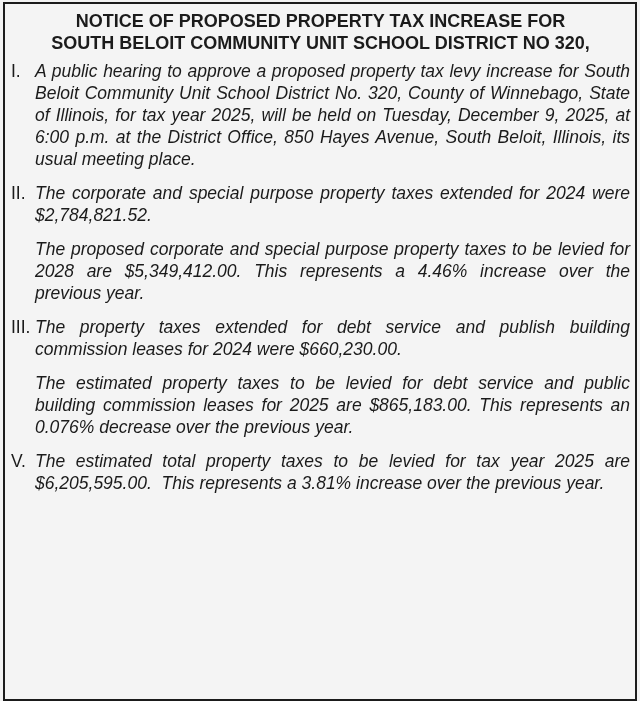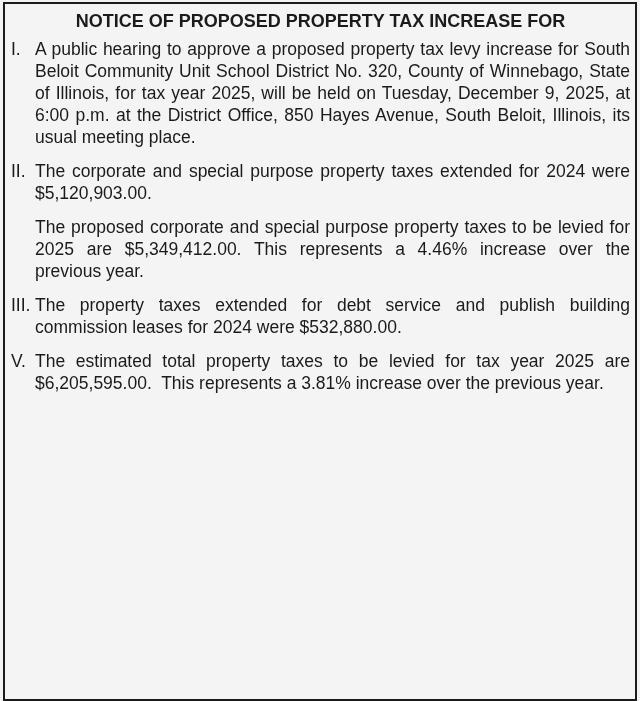--- a/index.html
+++ b/index.html
@@ -39,46 +39,49 @@
     left: 0;
     top: 0;
     font-size: 17.5px;
     line-height: 22px;
   }
   .para {
     font-size: 17.5px;
     line-height: 22px;
     text-align: justify;
     margin-bottom: 12px;
+    font-style: italic;
   }
   .item:last-child .para:last-child { margin-bottom: 8px; }
 </style>
 </head>
 <body>
 
 <div class="notice-box">
 
   <div class="notice-title">
     <div class="title-line">NOTICE OF PROPOSED PROPERTY TAX INCREASE FOR</div>
+    <div class="title-line">SOUTH BELOIT COMMUNITY UNIT SCHOOL DISTRICT NO 320,</div>
   </div>
 
   <section class="item">
     <span class="numeral">I.</span>
     <p class="para">A public hearing to approve a proposed property tax levy increase for South Beloit Community Unit School District No. 320, County of Winnebago, State of Illinois, for tax year 2025, will be held on Tuesday, December 9, 2025, at 6:00 p.m. at the District Office, 850 Hayes Avenue, South Beloit, Illinois, its usual meeting place.</p>
   </section>
 
   <section class="item">
     <span class="numeral">II.</span>
-    <p class="para">The corporate and special purpose property taxes extended for 2024 were $5,120,903.00.</p>
-    <p class="para">The proposed corporate and special purpose property taxes to be levied for 2025 are $5,349,412.00. This represents a 4.46% increase over the previous year.</p>
+    <p class="para">The corporate and special purpose property taxes extended for 2024 were $2,784,821.52.</p>
+    <p class="para">The proposed corporate and special purpose property taxes to be levied for 2028 are $5,349,412.00. This represents a 4.46% increase over the previous year.</p>
   </section>
 
   <section class="item">
     <span class="numeral">III.</span>
-    <p class="para">The property taxes extended for debt service and publish building commission leases for 2024 were $532,880.00.</p>
+    <p class="para">The property taxes extended for debt service and publish building commission leases for 2024 were $660,230.00.</p>
+    <p class="para">The estimated property taxes to be levied for debt service and public building commission leases for 2025 are $865,183.00. This represents an 0.076% decrease over the previous year.</p>
   </section>
 
 
   <section class="item">
     <span class="numeral">V.</span>
     <p class="para">The estimated total property taxes to be levied for tax year 2025 are $6,205,595.00.&nbsp; This represents a 3.81% increase over the previous year.</p>
   </section>
 
 </div>
 

